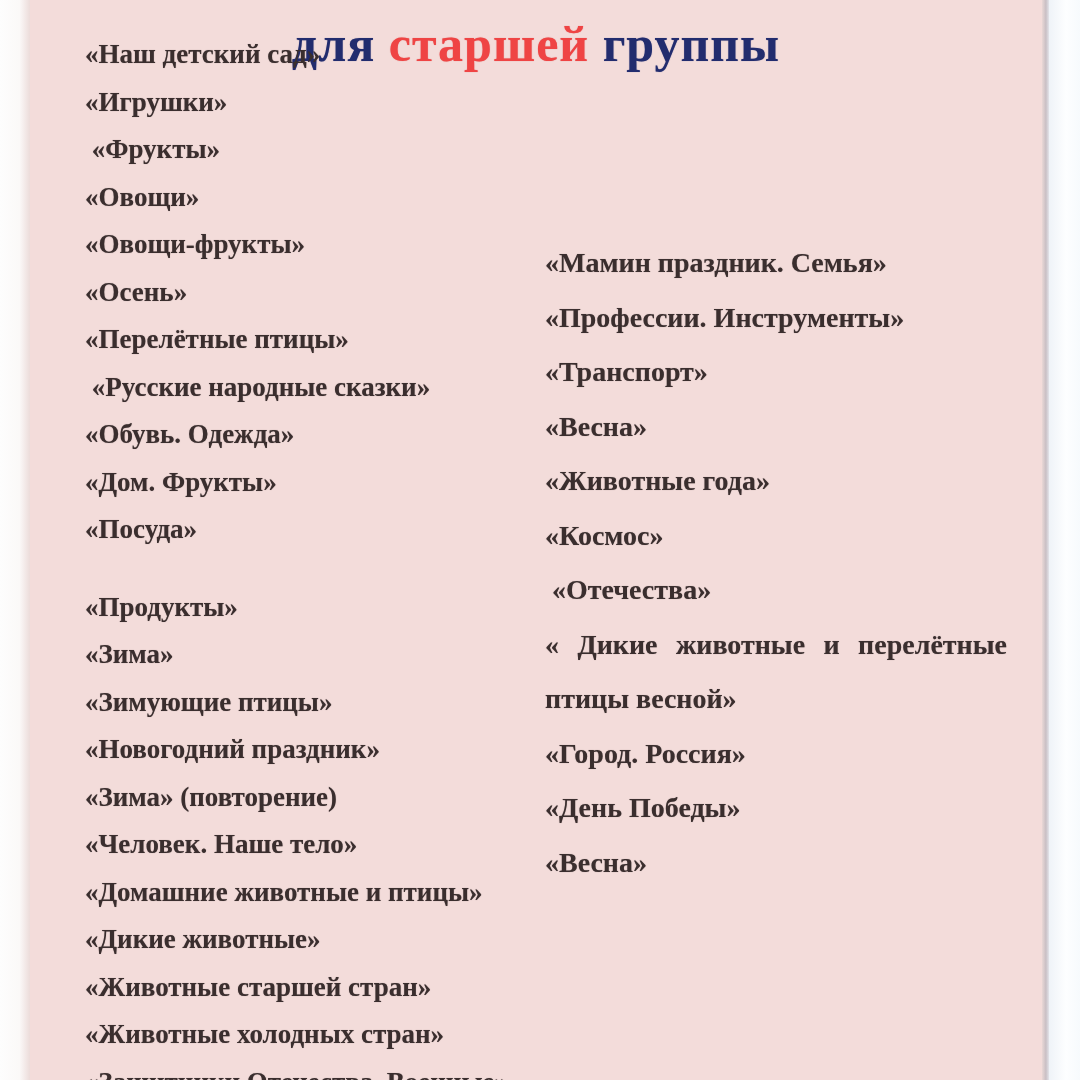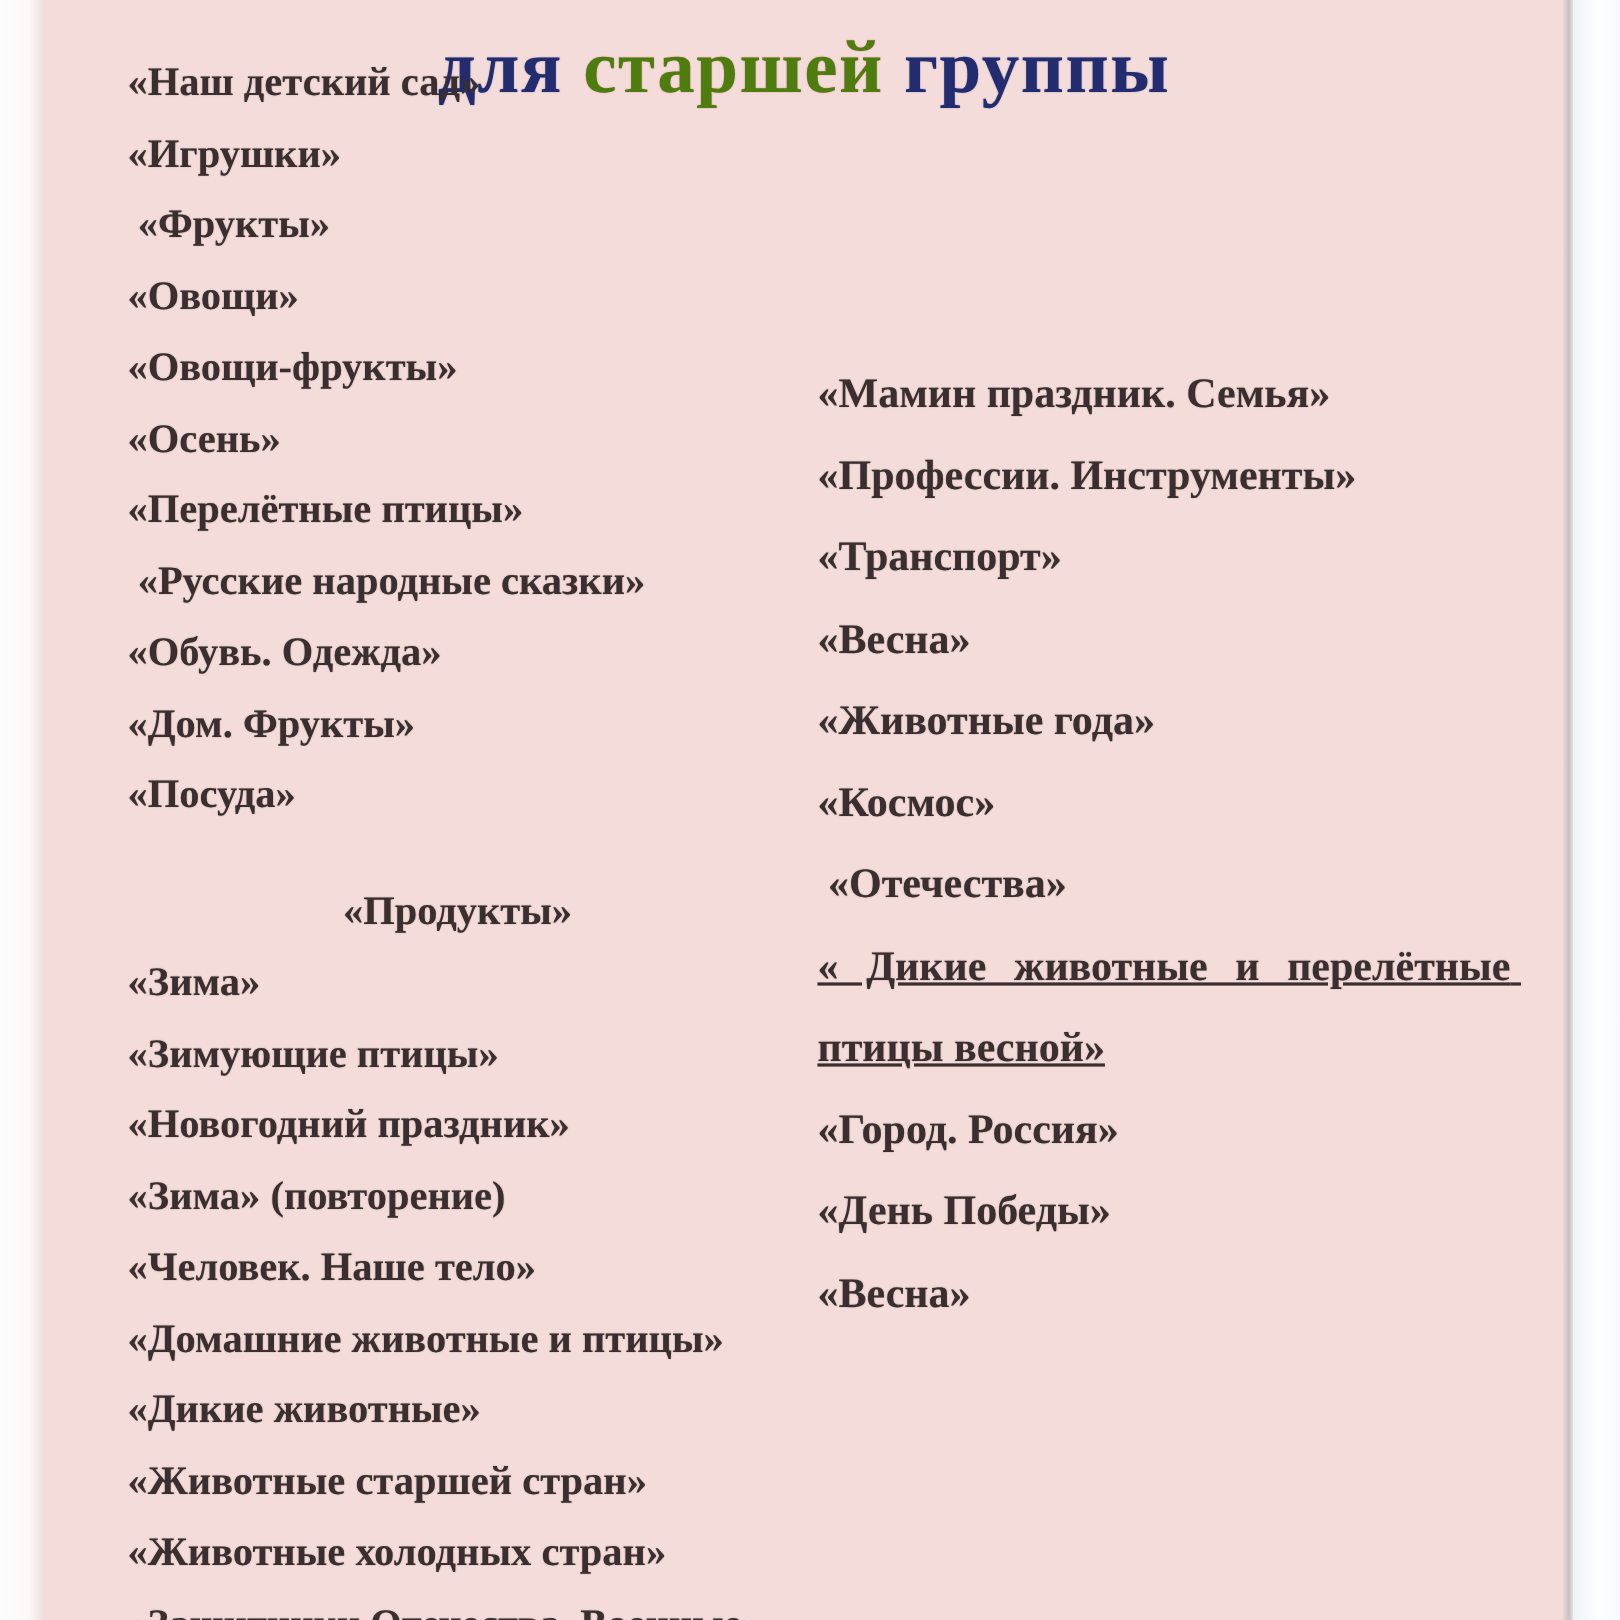--- a/index.html
+++ b/index.html
@@ -61,56 +61,54 @@
     text-align: center;
     font-size: 50px;
     line-height: 50px;
     font-weight: bold;
     color: #222c6e;
     white-space: pre;
     letter-spacing: 1px;
     text-shadow: 0 0 1px rgba(34, 44, 110, 0.45);
   }
   .title .red {
-    color: #4d7c0f;
+    color: #ef4444;
     text-shadow: 0 0 1px rgba(204, 32, 32, 0.45);
   }
   .col {
     position: absolute;
     font-weight: bold;
     color: #3a2e2e;
     text-shadow: 0 0 1px rgba(58, 46, 46, 0.40);
   }
   .col-left {
     left: 85px;
     top: 31px;
     width: 440px;
     font-size: 27px;
   }
   .col-left .item {
     line-height: 47.5px;
     white-space: pre-wrap;
   }
   .col-left .item.gap-before {
     margin-top: 30px;
-    text-align: center;
   }
   .col-right {
     left: 545px;
     top: 236px;
     width: 462px;
     font-size: 28px;
   }
   .col-right .item {
     line-height: 54.5px;
     white-space: pre-wrap;
   }
   .col-right .item.justify {
     text-align: justify;
-    text-decoration: underline;
   }
 </style>
 </head>
 <body>
 
 <div class="page">
   <div class="edge-left"></div>
   <div class="paper"></div>
   <div class="edge-seam"></div>
   <div class="edge-right"></div>

